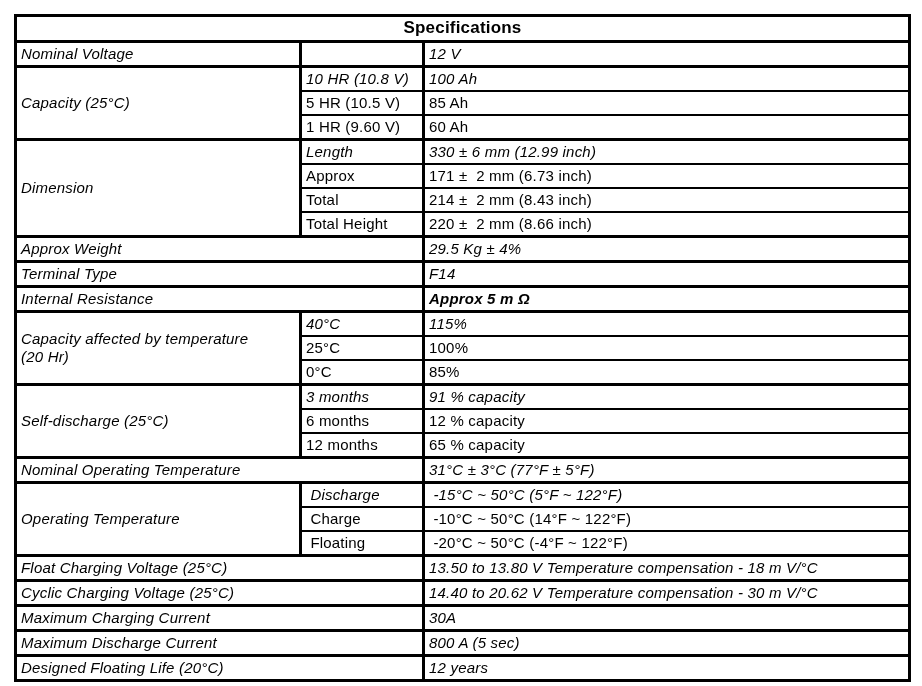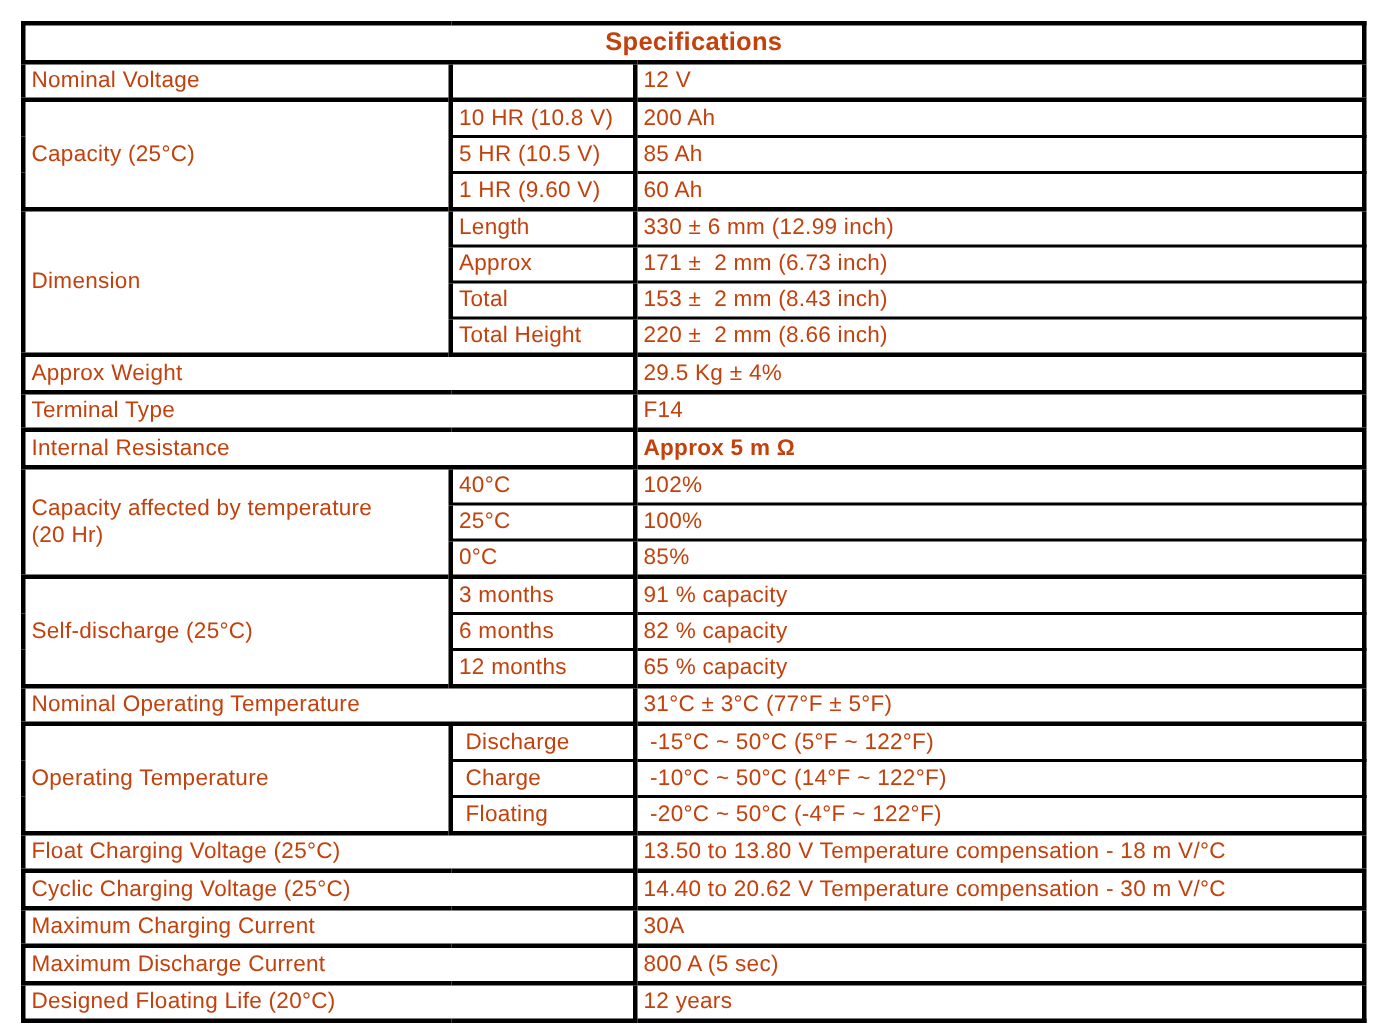--- a/index.html
+++ b/index.html
@@ -16,29 +16,29 @@
     top: 14px;
     width: 894px;
     border-collapse: collapse;
     table-layout: fixed;
     border: 3px solid #000000;
   }
   td {
     border: 2px solid #000000;
     font-size: 15px;
     letter-spacing: 0.2px;
-    color: #c2410c;
+    color: #000000;
     padding: 0 4px;
     height: 22px;
     line-height: 1.2;
     vertical-align: middle;
     white-space: pre-wrap;
     overflow: hidden;
   }
-  tr.sect > td { border-top-width: 3px; }
+  tr.sect > td { border-top-width: 3px; font-style: italic; }
   td.c2 { border-left-width: 3px; }
   td.c3 { border-left-width: 3px; }
   td.title-cell {
     font-size: 17px;
     font-weight: bold;
     text-align: center;
     height: 23px;
   }
   td.bold { font-weight: bold; }
 </style>
@@ -59,21 +59,21 @@
 
     <tr class="sect">
       <td class="c1">Nominal Voltage</td>
       <td class="c2"></td>
       <td class="c3">12 V</td>
     </tr>
 
     <tr class="sect">
       <td class="c1" rowspan="3">Capacity (25°C)</td>
       <td class="c2">10 HR (10.8 V)</td>
-      <td class="c3">200 Ah</td>
+      <td class="c3">100 Ah</td>
     </tr>
     <tr>
       <td class="c2">5 HR (10.5 V)</td>
       <td class="c3">85 Ah</td>
     </tr>
     <tr>
       <td class="c2">1 HR (9.60 V)</td>
       <td class="c3">60 Ah</td>
     </tr>
 
@@ -81,21 +81,21 @@
       <td class="c1" rowspan="4">Dimension</td>
       <td class="c2">Length</td>
       <td class="c3">330 ± 6 mm (12.99 inch)</td>
     </tr>
     <tr>
       <td class="c2">Approx</td>
       <td class="c3">171 ±  2 mm (6.73 inch)</td>
     </tr>
     <tr>
       <td class="c2">Total</td>
-      <td class="c3">153 ±  2 mm (8.43 inch)</td>
+      <td class="c3">214 ±  2 mm (8.43 inch)</td>
     </tr>
     <tr>
       <td class="c2">Total Height</td>
       <td class="c3">220 ±  2 mm (8.66 inch)</td>
     </tr>
 
     <tr class="sect">
       <td class="c1" colspan="2">Approx Weight</td>
       <td class="c3">29.5 Kg ± 4%</td>
     </tr>
@@ -107,39 +107,39 @@
 
     <tr class="sect">
       <td class="c1" colspan="2">Internal Resistance</td>
       <td class="c3 bold">Approx 5 m Ω</td>
     </tr>
 
     <tr class="sect">
       <td class="c1" rowspan="3">Capacity affected by temperature
 (20 Hr)</td>
       <td class="c2">40°C</td>
-      <td class="c3">102%</td>
+      <td class="c3">115%</td>
     </tr>
     <tr>
       <td class="c2">25°C</td>
       <td class="c3">100%</td>
     </tr>
     <tr>
       <td class="c2">0°C</td>
       <td class="c3">85%</td>
     </tr>
 
     <tr class="sect">
       <td class="c1" rowspan="3">Self-discharge (25°C)</td>
       <td class="c2">3 months</td>
       <td class="c3">91 % capacity</td>
     </tr>
     <tr>
       <td class="c2">6 months</td>
-      <td class="c3">82 % capacity</td>
+      <td class="c3">12 % capacity</td>
     </tr>
     <tr>
       <td class="c2">12 months</td>
       <td class="c3">65 % capacity</td>
     </tr>
 
     <tr class="sect">
       <td class="c1" colspan="2">Nominal Operating Temperature</td>
       <td class="c3">31°C ± 3°C (77°F ± 5°F)</td>
     </tr>

